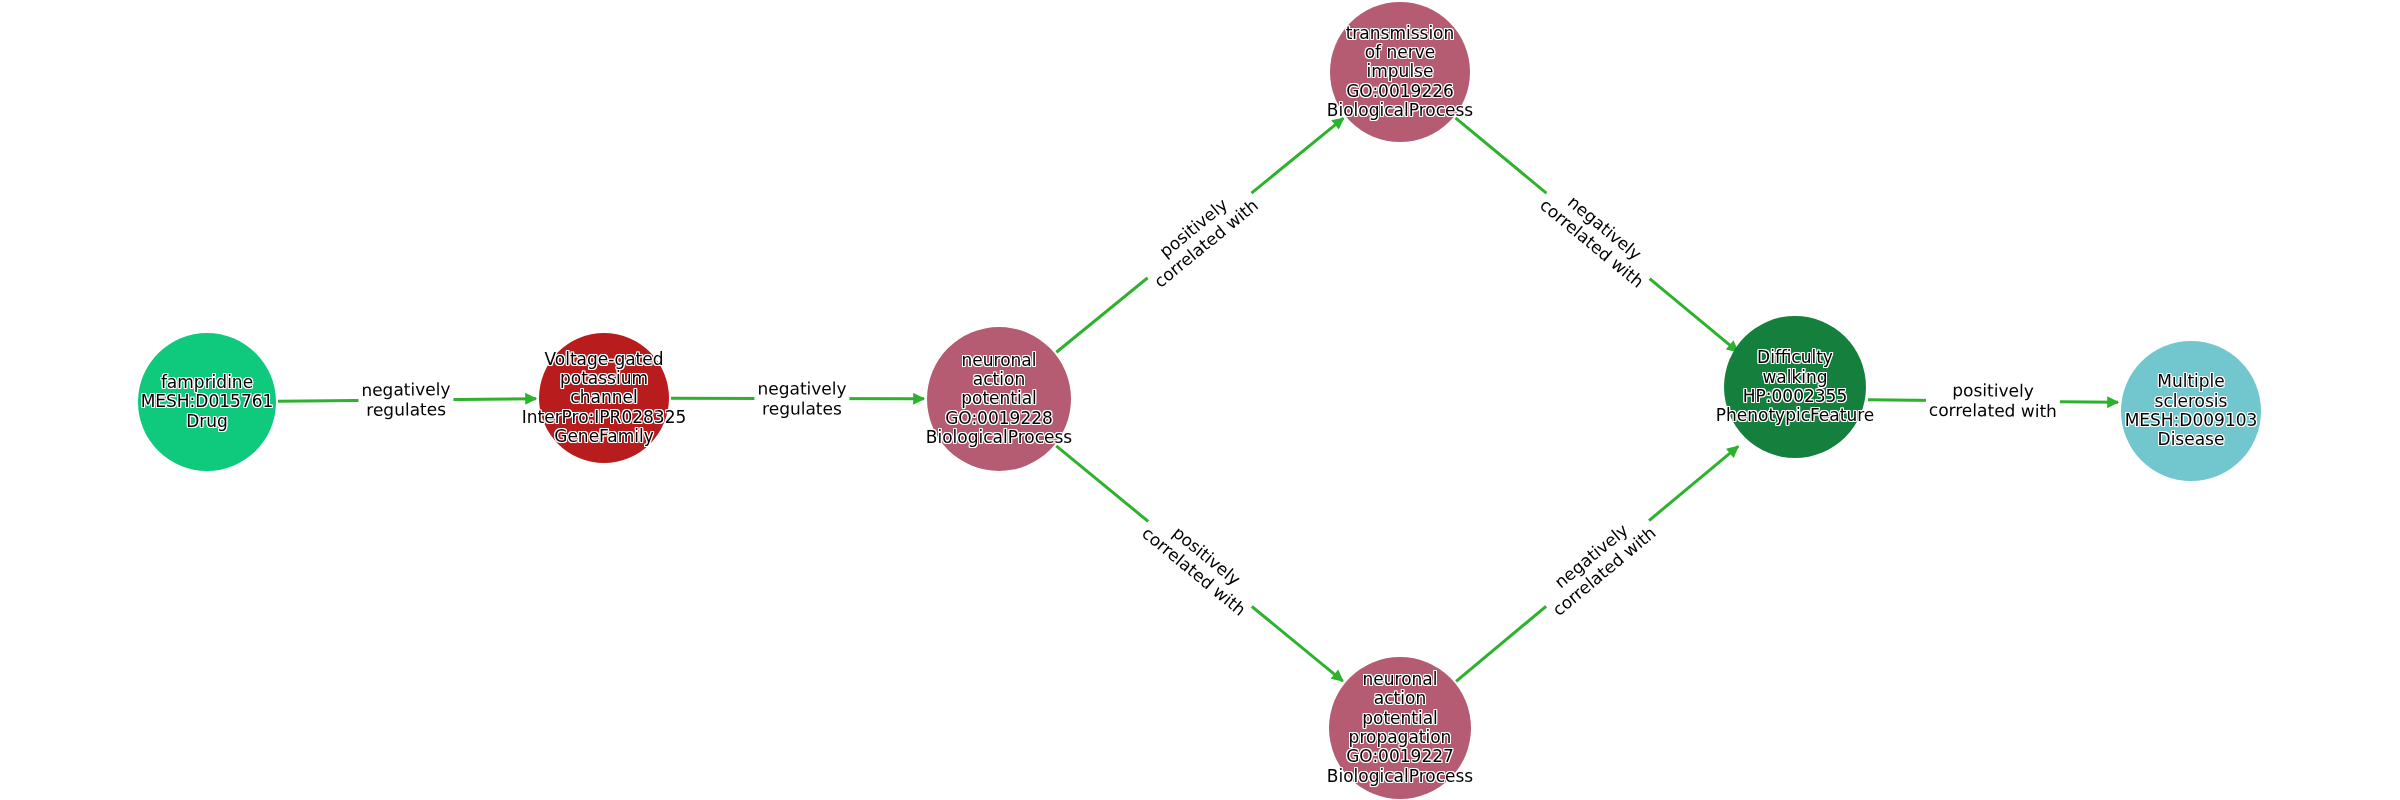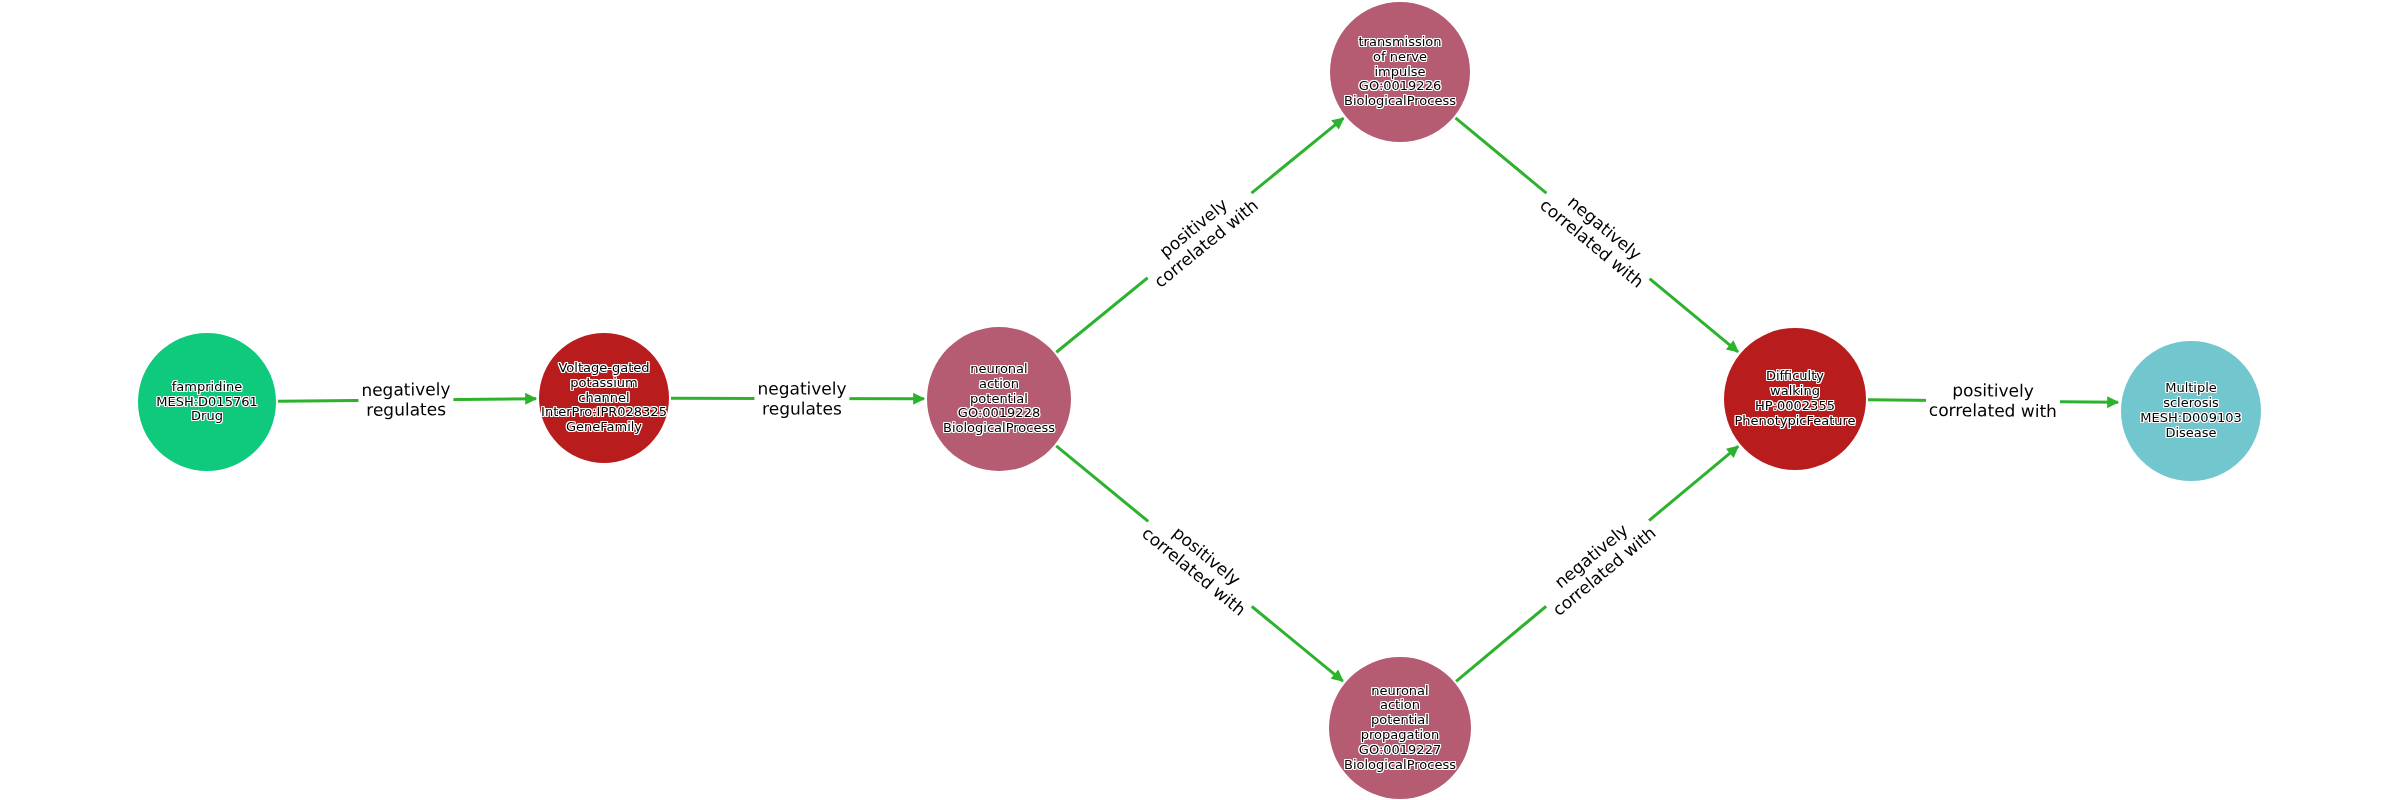--- a/index.html
+++ b/index.html
@@ -22,21 +22,21 @@
     height: 100%;
   }
   .node {
     position: absolute;
     border-radius: 50%;
     display: flex;
     align-items: center;
     justify-content: center;
     text-align: center;
     white-space: pre-line;
-    font-size: 13px;
+    font-size: 17px;
     line-height: 1.14;
     color: #000000;
     text-shadow:
       -1px -1px 0 #ffffff, 1px -1px 0 #ffffff,
       -1px  1px 0 #ffffff, 1px  1px 0 #ffffff,
       -1px  0   0 #ffffff, 1px  0   0 #ffffff,
        0   -1px 0 #ffffff, 0    1px 0 #ffffff;
     overflow: visible;
   }
   .edge-label {
@@ -86,21 +86,21 @@
 of nerve
 impulse
 GO:0019226
 BiologicalProcess</div>
       <div class="node" style="left: 1329px; top: 657px; width: 142px; height: 142px; background: rgb(181, 92, 114);">neuronal
 action
 potential
 propagation
 GO:0019227
 BiologicalProcess</div>
-      <div class="node" style="left: 1724px; top: 328px; width: 142px; height: 142px; background: #b91c1c;">Difficulty
+      <div class="node" style="left: 1724px; top: 316px; width: 142px; height: 142px; background: #15803d;">Difficulty
 walking
 HP:0002355
 PhenotypicFeature</div>
       <div class="node" style="left: 2121px; top: 341px; width: 140px; height: 140px; background: rgb(114, 198, 206);">Multiple
 sclerosis
 MESH:D009103
 Disease</div>
     </div>
   <div>
       <div class="edge-label" style="left: 405.5px; top: 400px; transform: translate(-50%, -50%) rotate(-0.6deg); background: rgb(255, 255, 255); color: rgb(0, 0, 0);">negatively

